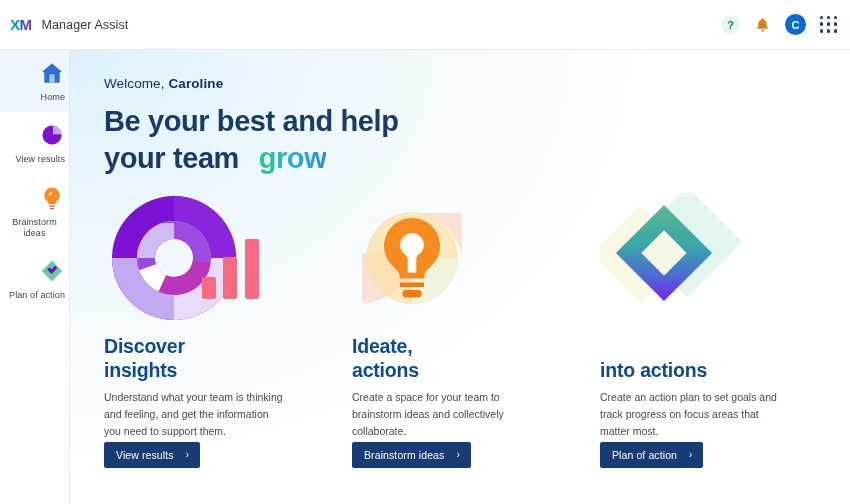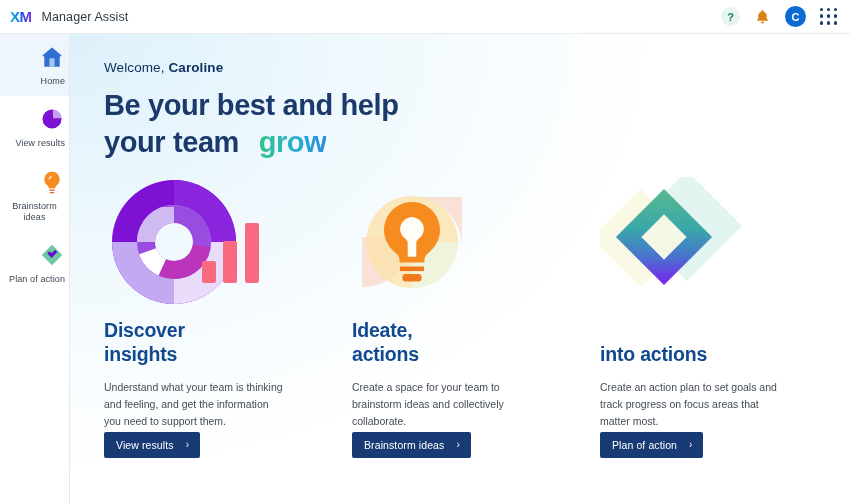--- a/index.html
+++ b/index.html
@@ -11,21 +11,21 @@
     background: #ffffff;
   }
   .app {
     width: 850px; height: 504px;
     display: flex; flex-direction: column;
     position: relative;
   }
 
   
   .topbar {
-    height: 34px; min-height: 34px;
+    height: 50px; min-height: 34px;
     background: #ffffff;
     border-bottom: 1px solid #e8eaed;
     display: flex; align-items: center;
     padding: 0 12px 0 10px;
     position: relative; z-index: 5;
   }
   .brand { display: flex; align-items: center; gap: 10px; }
   .xm-logo {
     font-size: 15px; font-weight: bold; letter-spacing: -0.5px;
     background: linear-gradient(90deg, #00b8e6 0%, #1a4fe0 55%, #8a2be2 100%);
@@ -104,21 +104,21 @@
     -webkit-background-clip: text; background-clip: text;
     -webkit-text-fill-color: transparent; color: transparent; margin-left: 12px;
   }
 
   .cards { display: flex; gap: 0; }
   .card { width: 248px; }
   .card-art { height: 130px; margin-bottom: 12px; position: relative; }
   .card-art svg { position: absolute; left: 0; top: 0; }
   .card-title {
     font-size: 19.5px; font-weight: bold; color: #10498e;
-    line-height: 1.22; margin-bottom: 12px; letter-spacing: -0.2px;
+    line-height: 1.22; margin-bottom: 6px; letter-spacing: -0.2px;
   }
   .card-desc {
     font-size: 10.5px; color: #444c55; line-height: 1.62;
     margin-bottom: 2px; max-width: 182px;
   }
   .card-btn {
     display: inline-flex; align-items: center; gap: 12px;
     background: #183b76; color: #ffffff;
     border: none; border-radius: 2px;
     font-family: "Liberation Sans", sans-serif;

